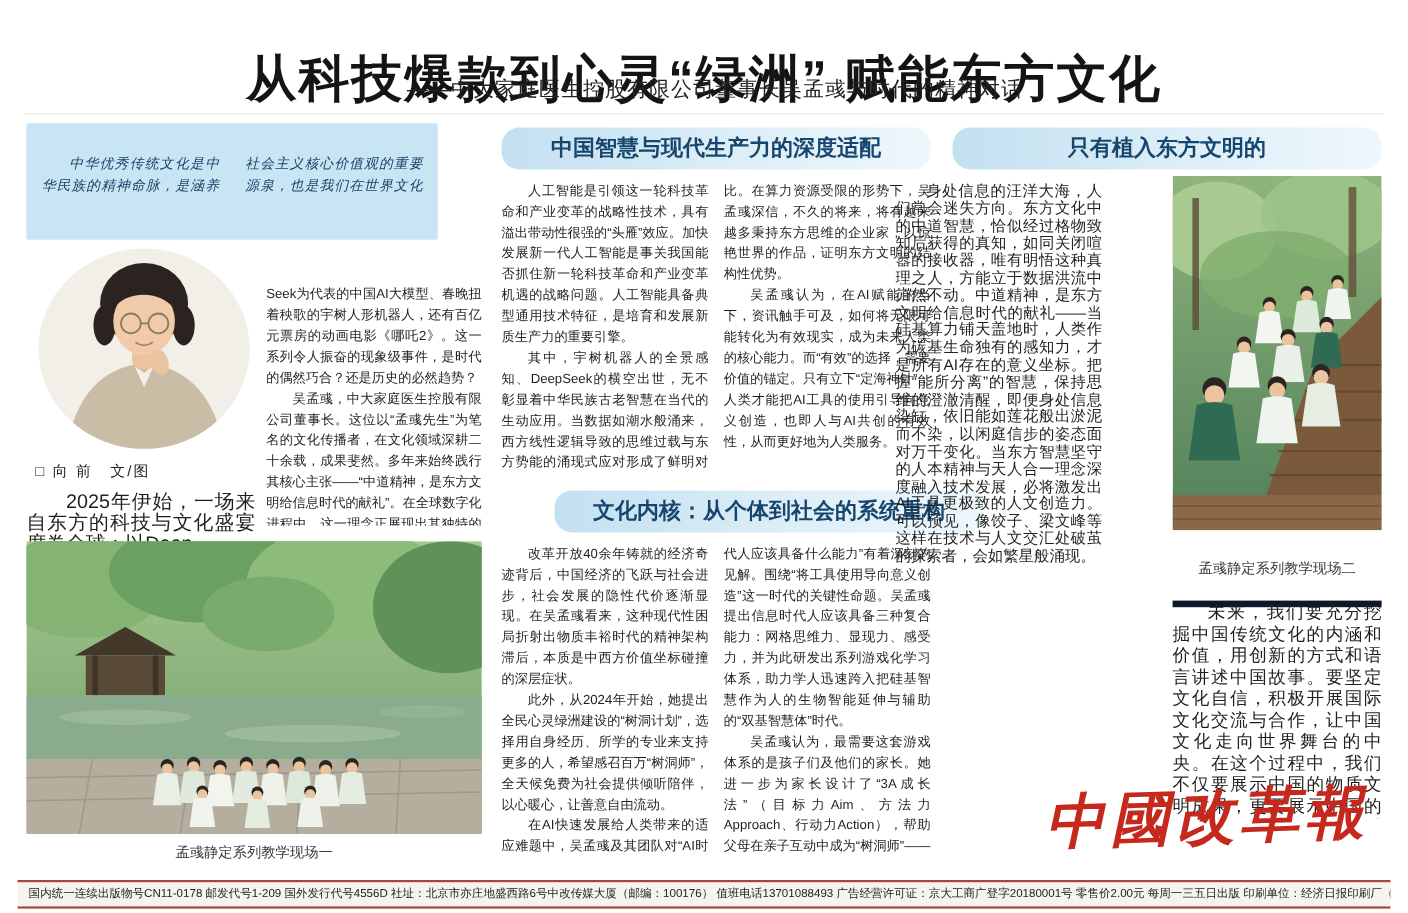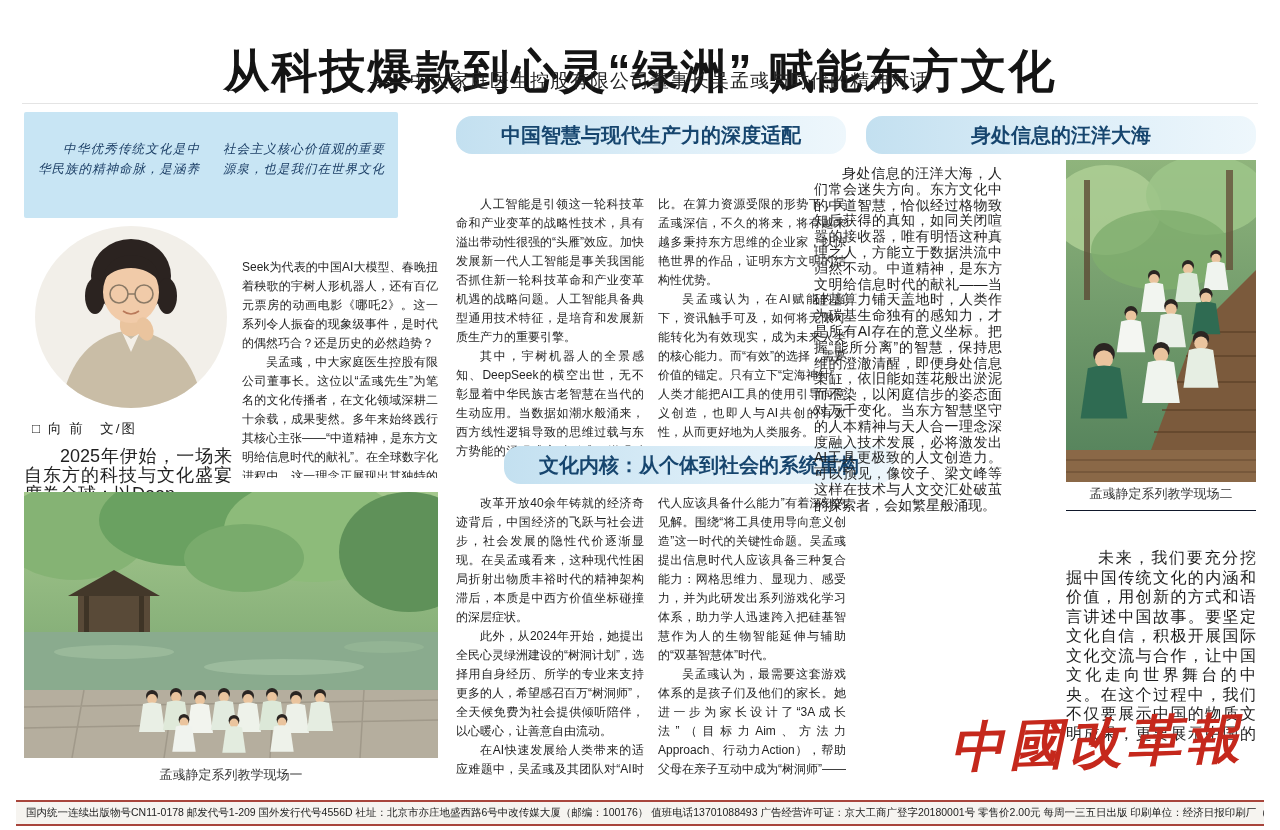--- a/index.html
+++ b/index.html
@@ -33,28 +33,28 @@
   .caption1{left:24px;top:766px;width:414px;}
   
   .sec-header{position:absolute;width:390px;height:38px;line-height:38px;border-radius:16px;
               background:linear-gradient(90deg,#c3e0f0 0%,#ddeef8 55%,#eef7fc 100%);
               text-align:center;font-size:20px;font-weight:700;color:#16456e;}
   .hdr-mid1{left:456px;top:116px;}
   .hdr-mid2{left:456px;top:446px;margin-left:48px;}
   .hdr-right{left:866px;top:116px;}
   
   .sec1-body{position:absolute;left:456px;top:164px;width:390px;height:280px;
-             column-count:2;column-gap:14px;font-size:12px;line-height:19px;margin-top:31px;}
+             column-count:2;column-gap:14px;font-size:12px;line-height:19px;}
   .sec2-body{position:absolute;left:456px;top:494px;width:390px;height:302px;
              column-count:2;column-gap:14px;font-size:12px;line-height:19px;}
   
   .right-body{position:absolute;left:814px;top:166px;width:188px;height:522px;
               font-size:14px;line-height:15.8px;}
   .photo2-fig{position:absolute;left:1066px;top:160px;width:190px;height:322px;}
-  .caption2{left:1066px;top:485px;width:190px;padding-bottom:7px;border-bottom:1px solid #0f172a;}
+  .caption2{left:1066px;top:508px;width:190px;padding-bottom:20px;border-bottom:6px solid #0f172a;}
   .closing{position:absolute;left:1066px;top:548px;width:190px;height:196px;
            font-size:16px;line-height:19.5px;}
   .masthead{position:absolute;left:935px;top:696px;width:325px;height:94px;
             display:flex;align-items:center;justify-content:center;
             font-family:"DejaVu Serif","Liberation Serif",serif;font-weight:700;font-style:italic;
             font-size:54px;letter-spacing:5px;color:#c5281c;transform:rotate(-2deg);}
   
   .footer-bar{position:absolute;left:16px;top:800px;width:1248px;height:26px;box-sizing:border-box;
               border-top:2px solid #a8453c;border-bottom:2px solid #a8453c;background:#f6f4f0;
               font-size:10.5px;line-height:21px;color:#222;white-space:nowrap;overflow:hidden;
@@ -163,21 +163,21 @@
   </div>
 
   <div class="sec-header hdr-mid2">文化内核：从个体到社会的系统重构</div>
   <div class="sec2-body body-txt">
     <p>改革开放40余年铸就的经济奇迹背后，中国经济的飞跃与社会进步，社会发展的隐性代价逐渐显现。在吴孟彧看来，这种现代性困局折射出物质丰裕时代的精神架构滞后，本质是中西方价值坐标碰撞的深层症状。</p>
     <p>此外，从2024年开始，她提出全民心灵绿洲建设的“树洞计划”，选择用自身经历、所学的专业来支持更多的人，希望感召百万“树洞师”，全天候免费为社会提供倾听陪伴，以心暖心，让善意自由流动。</p>
     <p>在AI快速发展给人类带来的适应难题中，吴孟彧及其团队对“AI时代人应该具备什么能力”有着深刻的见解。围绕“将工具使用导向意义创造”这一时代的关键性命题。吴孟彧提出信息时代人应该具备三种复合能力：网格思维力、显现力、感受力，并为此研发出系列游戏化学习体系，助力学人迅速跨入把硅基智慧作为人的生物智能延伸与辅助的“双基智慧体”时代。</p>
     <p>吴孟彧认为，最需要这套游戏体系的是孩子们及他们的家长。她进一步为家长设计了“3A成长法”（目标力Aim、方法力Approach、行动力Action），帮助父母在亲子互动中成为“树洞师”——既能运用“能所分离”的思维引导孩子与家人，也能在与AI协作的过程中，感受善意在家中自由流动，这种影响会从家庭延伸到班级、校园，以至社会。</p>
   </div>
 
-  <div class="sec-header hdr-right">身处信息的汪洋大海</div>
+  <div class="sec-header hdr-right">只有植入东方文明的</div>
   <div class="right-body body-txt">
     <p>身处信息的汪洋大海，人们常会迷失方向。东方文化中的中道智慧，恰似经过格物致知后获得的真知，如同关闭喧嚣的接收器，唯有明悟这种真理之人，方能立于数据洪流中岿然不动。中道精神，是东方文明给信息时代的献礼——当硅基算力铺天盖地时，人类作为碳基生命独有的感知力，才是所有AI存在的意义坐标。把握“能所分离”的智慧，保持思维的澄澈清醒，即便身处信息染缸，依旧能如莲花般出淤泥而不染，以闲庭信步的姿态面对万千变化。当东方智慧坚守的人本精神与天人合一理念深度融入技术发展，必将激发出AI工具更极致的人文创造力。可以预见，像饺子、梁文峰等这样在技术与人文交汇处破茧的探索者，会如繁星般涌现。</p>
   </div>
 
   <div class="photo2-fig">
     <svg viewBox="0 0 190 322" width="190" height="322">
       <defs>
         <linearGradient id="g2a" x1="0" y1="0" x2="0" y2="1">
           <stop offset="0" stop-color="#8fb47c"></stop>
             <stop offset="1" stop-color="#52805a"></stop>

